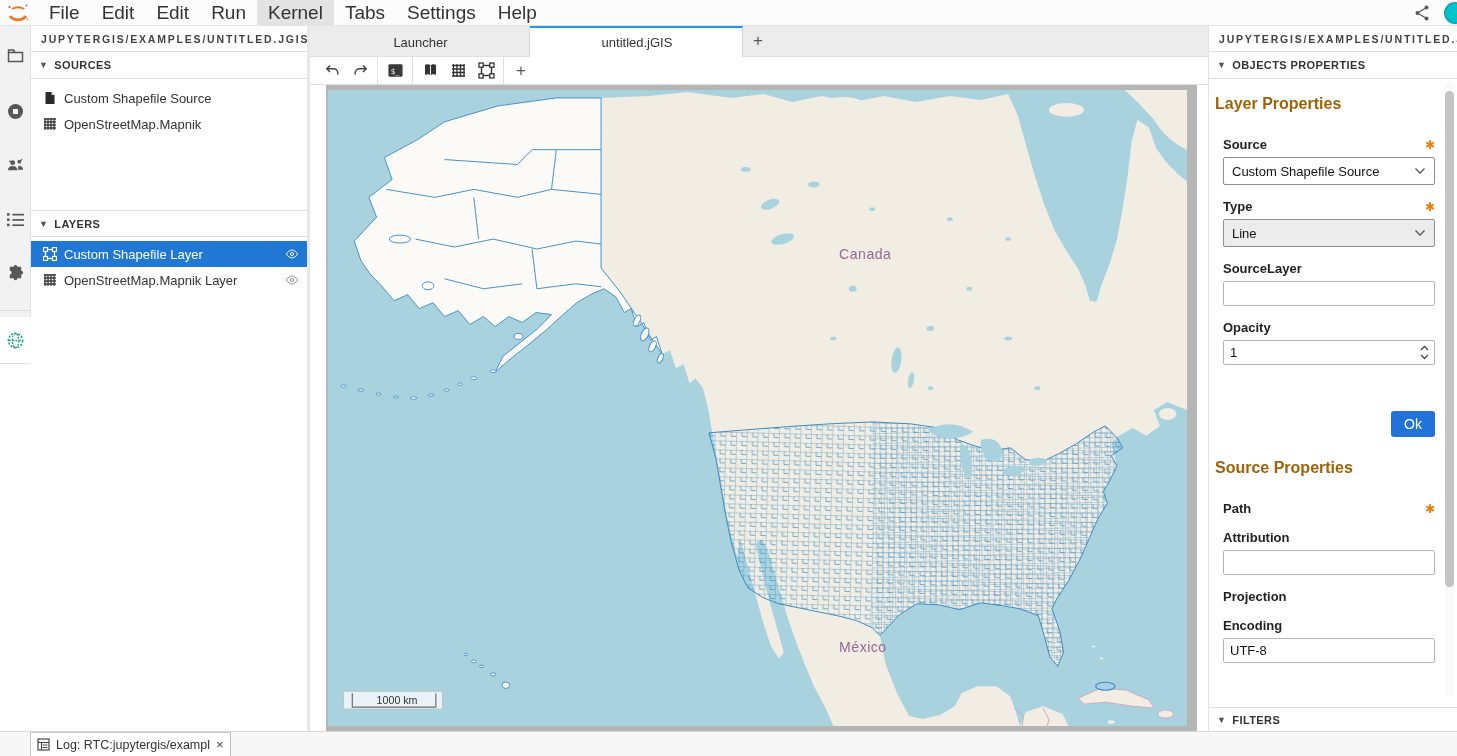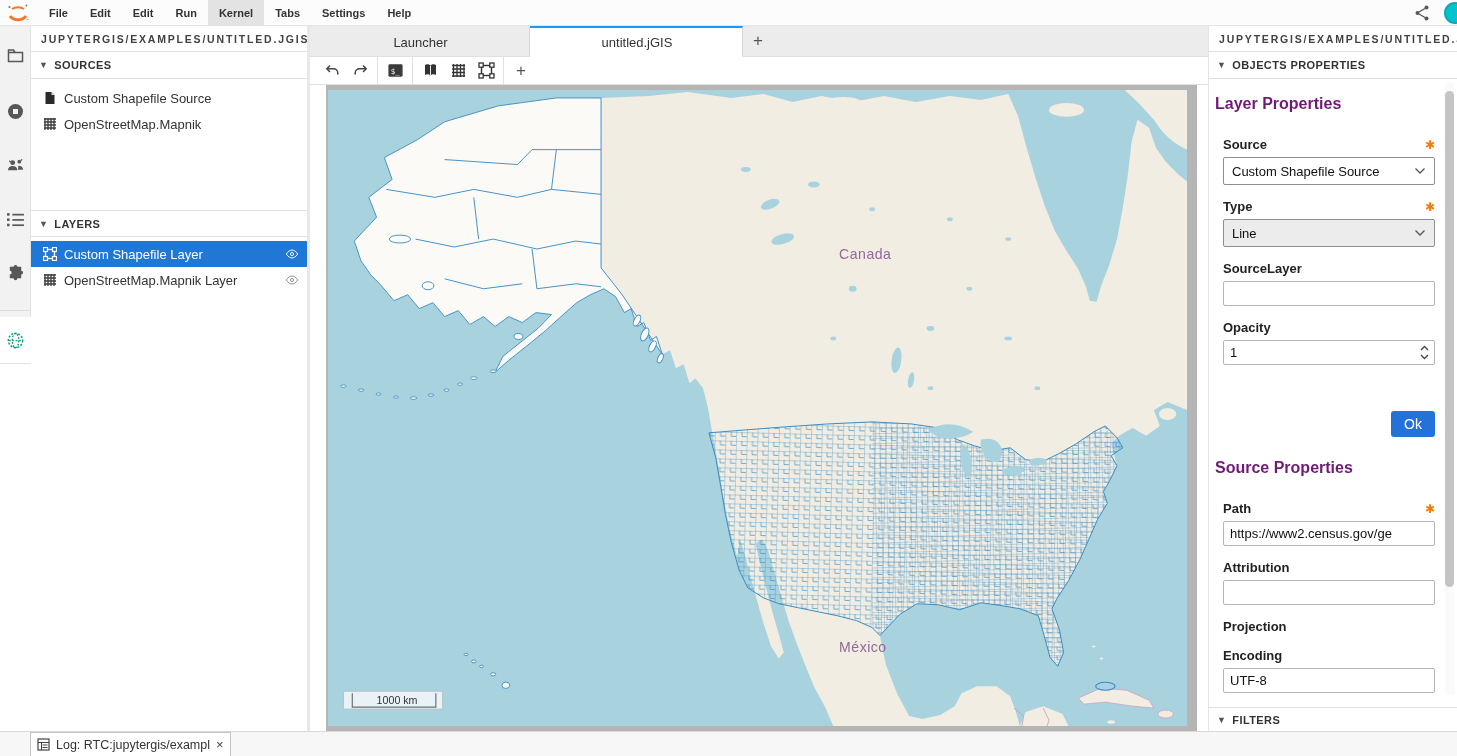--- a/index.html
+++ b/index.html
@@ -3,21 +3,21 @@
 <meta charset="utf-8">
 <style>
   * { margin:0; padding:0; box-sizing:border-box; }
   html,body { width:1457px; height:756px; overflow:hidden; background:#fff;
     font-family:"Liberation Sans","DejaVu Sans",sans-serif; color:#333; }
 
   
   #menubar { height:26px; display:flex; align-items:center; background:#fcfcfc;
     border-bottom:1px solid #e4e4e4; position:relative; padding-left:6px; }
   .logo { width:24px; height:22px; margin-right:8px; }
-  .menu-item { font-size:11px; padding:0 11px; height:26px; display:flex; align-items:center; cursor:default;font-weight:bold; }
+  .menu-item { font-size:19px; padding:0 11px; height:26px; display:flex; align-items:center; cursor:default; }
   .menu-item.hl { background:#e3e3e3; }
   #menubar .spacer { flex:1; }
   .share { width:18px; height:18px; margin-right:26px; }
   .avatar { position:absolute; right:-9px; top:2px; width:22px; height:22px; border-radius:50%;
     background:#00c4cc; border:2px solid #0aa9b6; }
 
   
   #content { display:flex; height:705px; }
 
   
@@ -66,21 +66,21 @@
 
   
   #map-area { flex:1; background:#b5b5b5; padding:5px 10px 5px 2px; margin-right:11px; min-height:0;margin-left:16px; }
   #map-area svg { width:100%; height:100%; display:block; }
   .country-label { font-size:14.5px; letter-spacing:0.5px; fill:#93689b; }
   .scale-text { font-size:11px; fill:#333; }
 
   
   #rightpanel { width:249px; background:#fff; border-left:1px solid #e4e4e4; display:flex; flex-direction:column; }
   #rp-body { flex:1; overflow:hidden; position:relative; padding:0 22px 0 6px; }
-  .rp-h2 { font-size:16px; font-weight:bold; color:#701a75; margin:16px 0 24px 0; }
+  .rp-h2 { font-size:16px; font-weight:bold; color:#a16207; margin:16px 0 24px 0; }
   .fgroup { margin:0 0 14px 8px; }
   .flabel-row { display:flex; align-items:center; font-size:13px; font-weight:bold; color:#222; margin-bottom:5px; }
   .flabel-row .grow { flex:1; }
   .req { color:#f57c00; font-size:12px; }
   .selectbox { height:28px; border:1px solid #8f8f8f; border-radius:2px; background:#fff;
     display:flex; align-items:center; padding:0 8px; font-size:13px; color:#111; }
   .selectbox.gray { background:#ececec; }
   .selectbox .grow { flex:1; }
   .tinput { width:100%; height:25px; border:1px solid #b5b5b5; border-radius:2px;
     font-size:13px; padding:0 6px; font-family:inherit; color:#111; background:#fff; }
@@ -501,21 +501,20 @@
       </div>
 
       <div class="rp-h2 src-title">Source Properties</div>
 
       <div class="fgroup">
         <div class="flabel-row">
           <span>Path</span>
           <span class="grow"></span>
             <span class="req">✱</span>
         </div>
-        <input class="tinput" value="https://www2.census.gov/ge" style="">
       </div>
 
       <div class="fgroup">
         <div class="flabel-row">
           <span>Attribution</span>
         </div>
         <input class="tinput" value="" style="">
       </div>
 
       <div class="fgroup">

